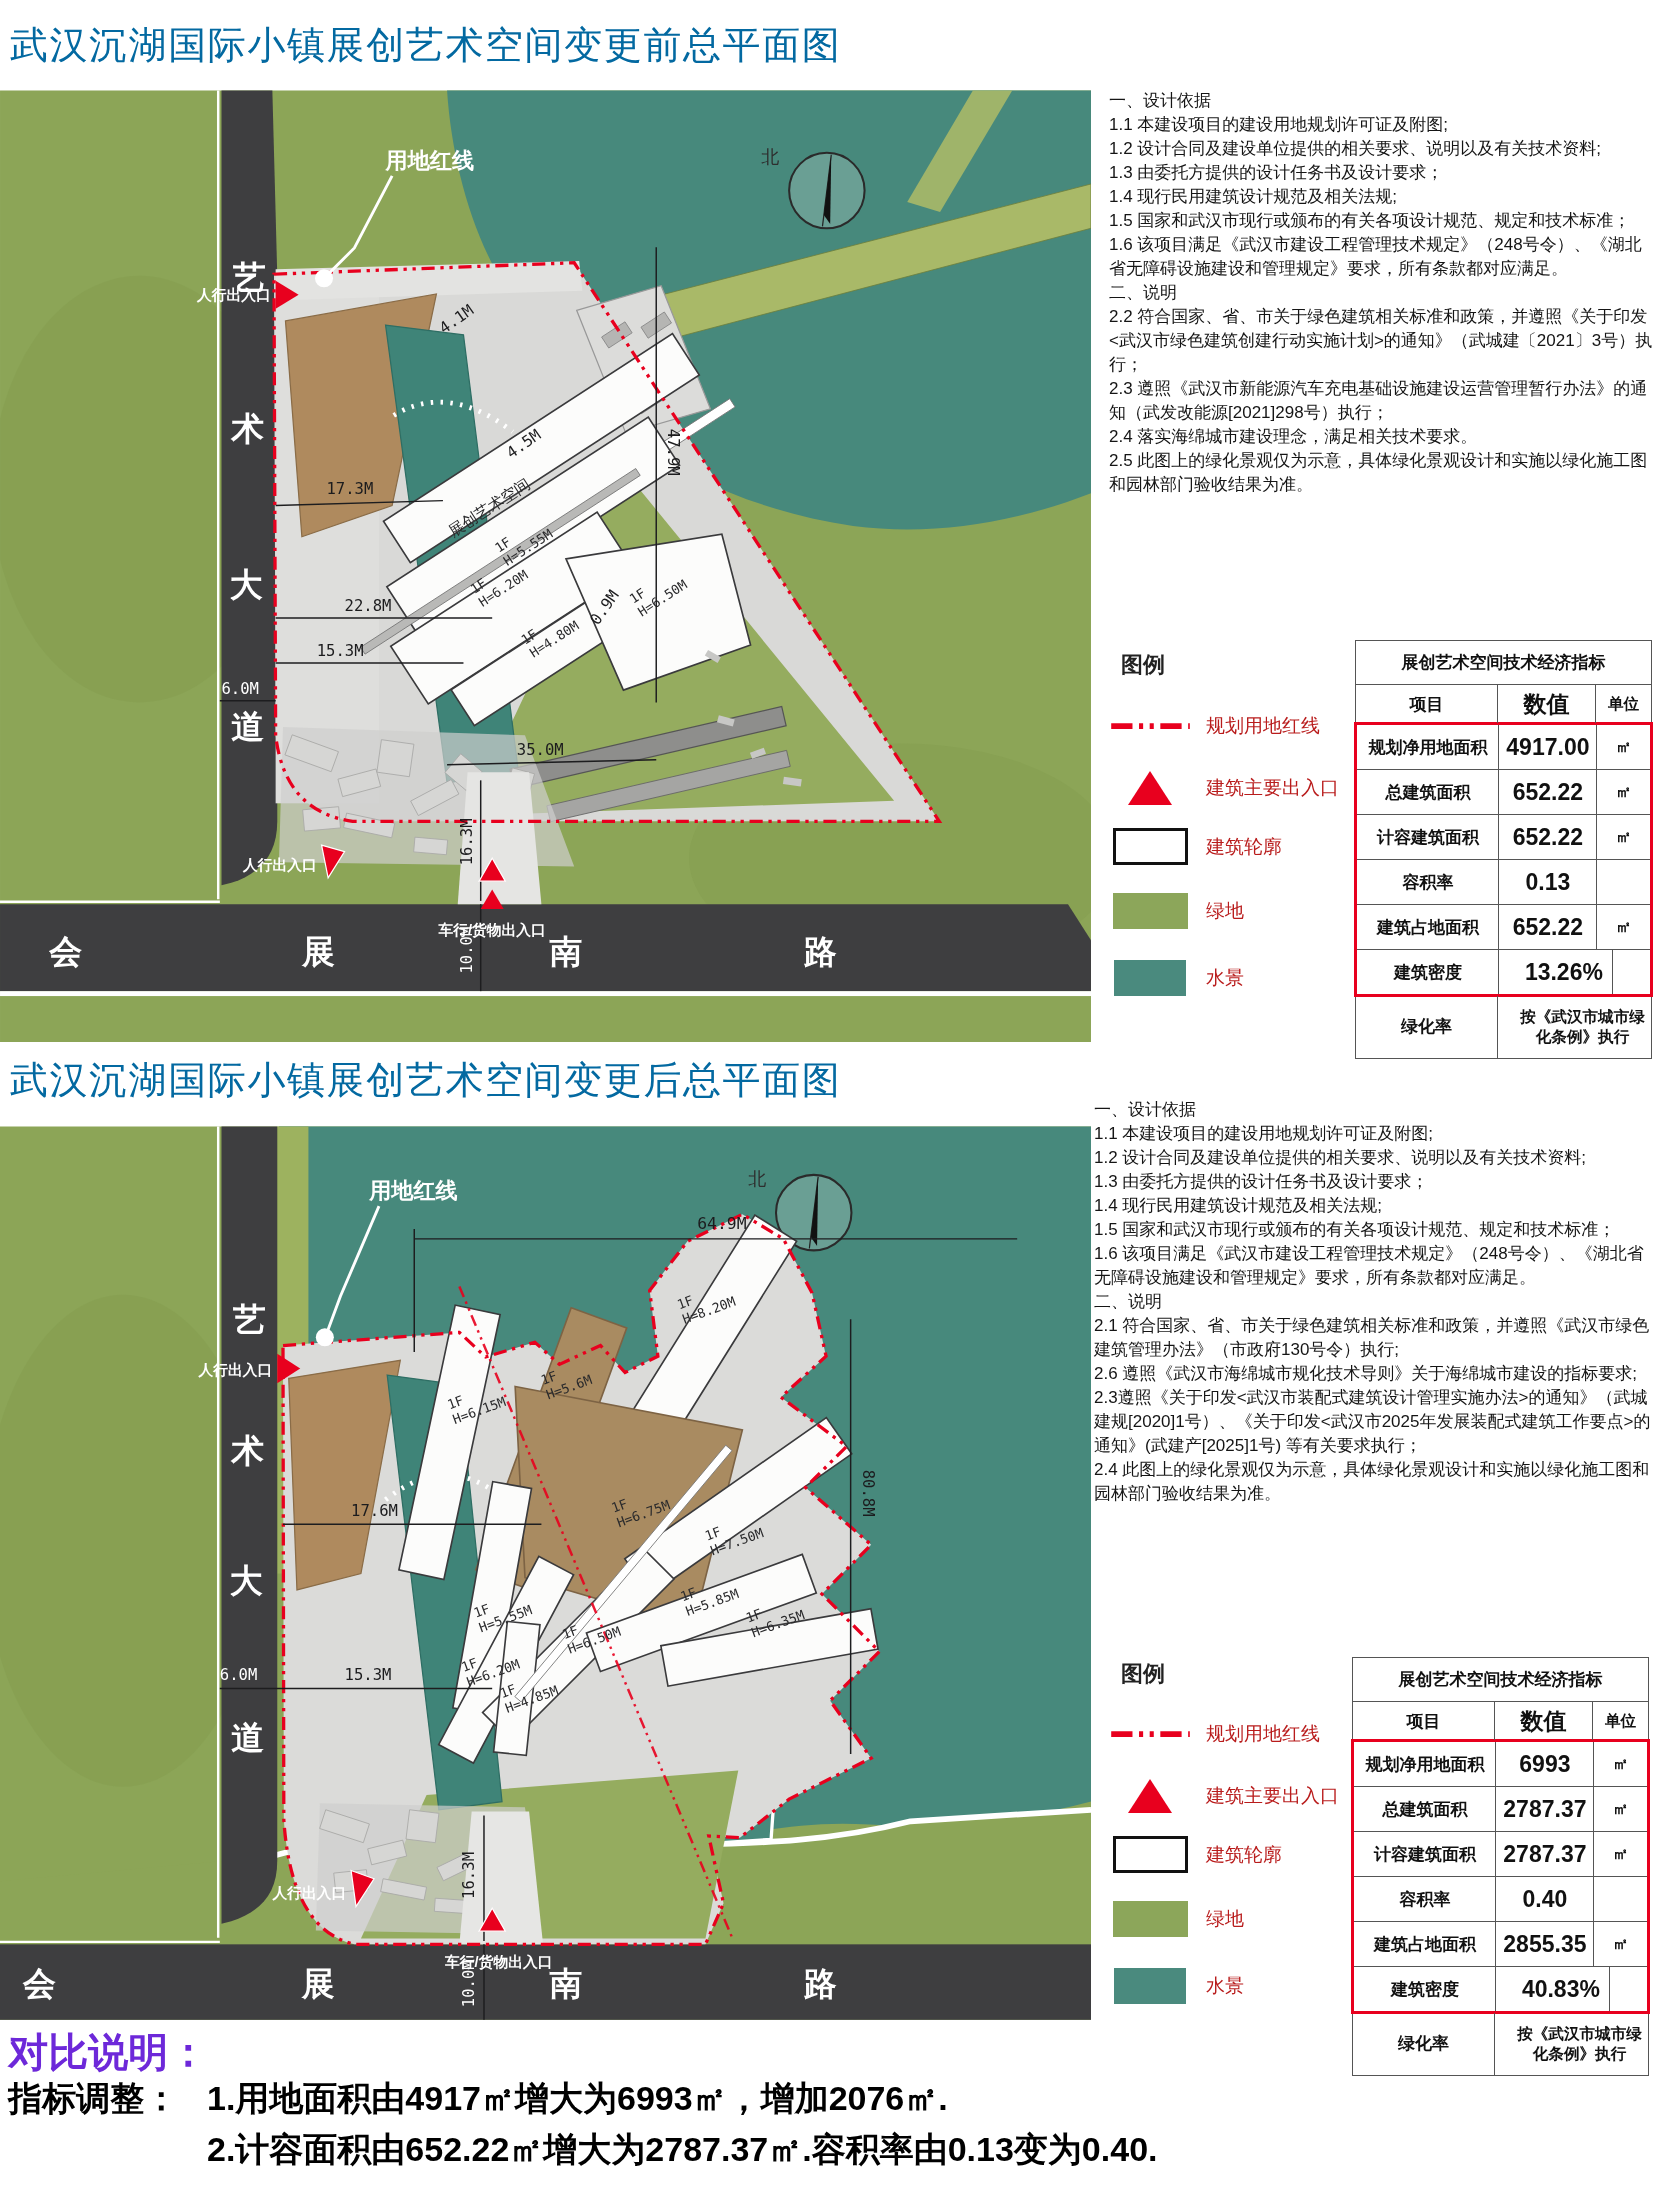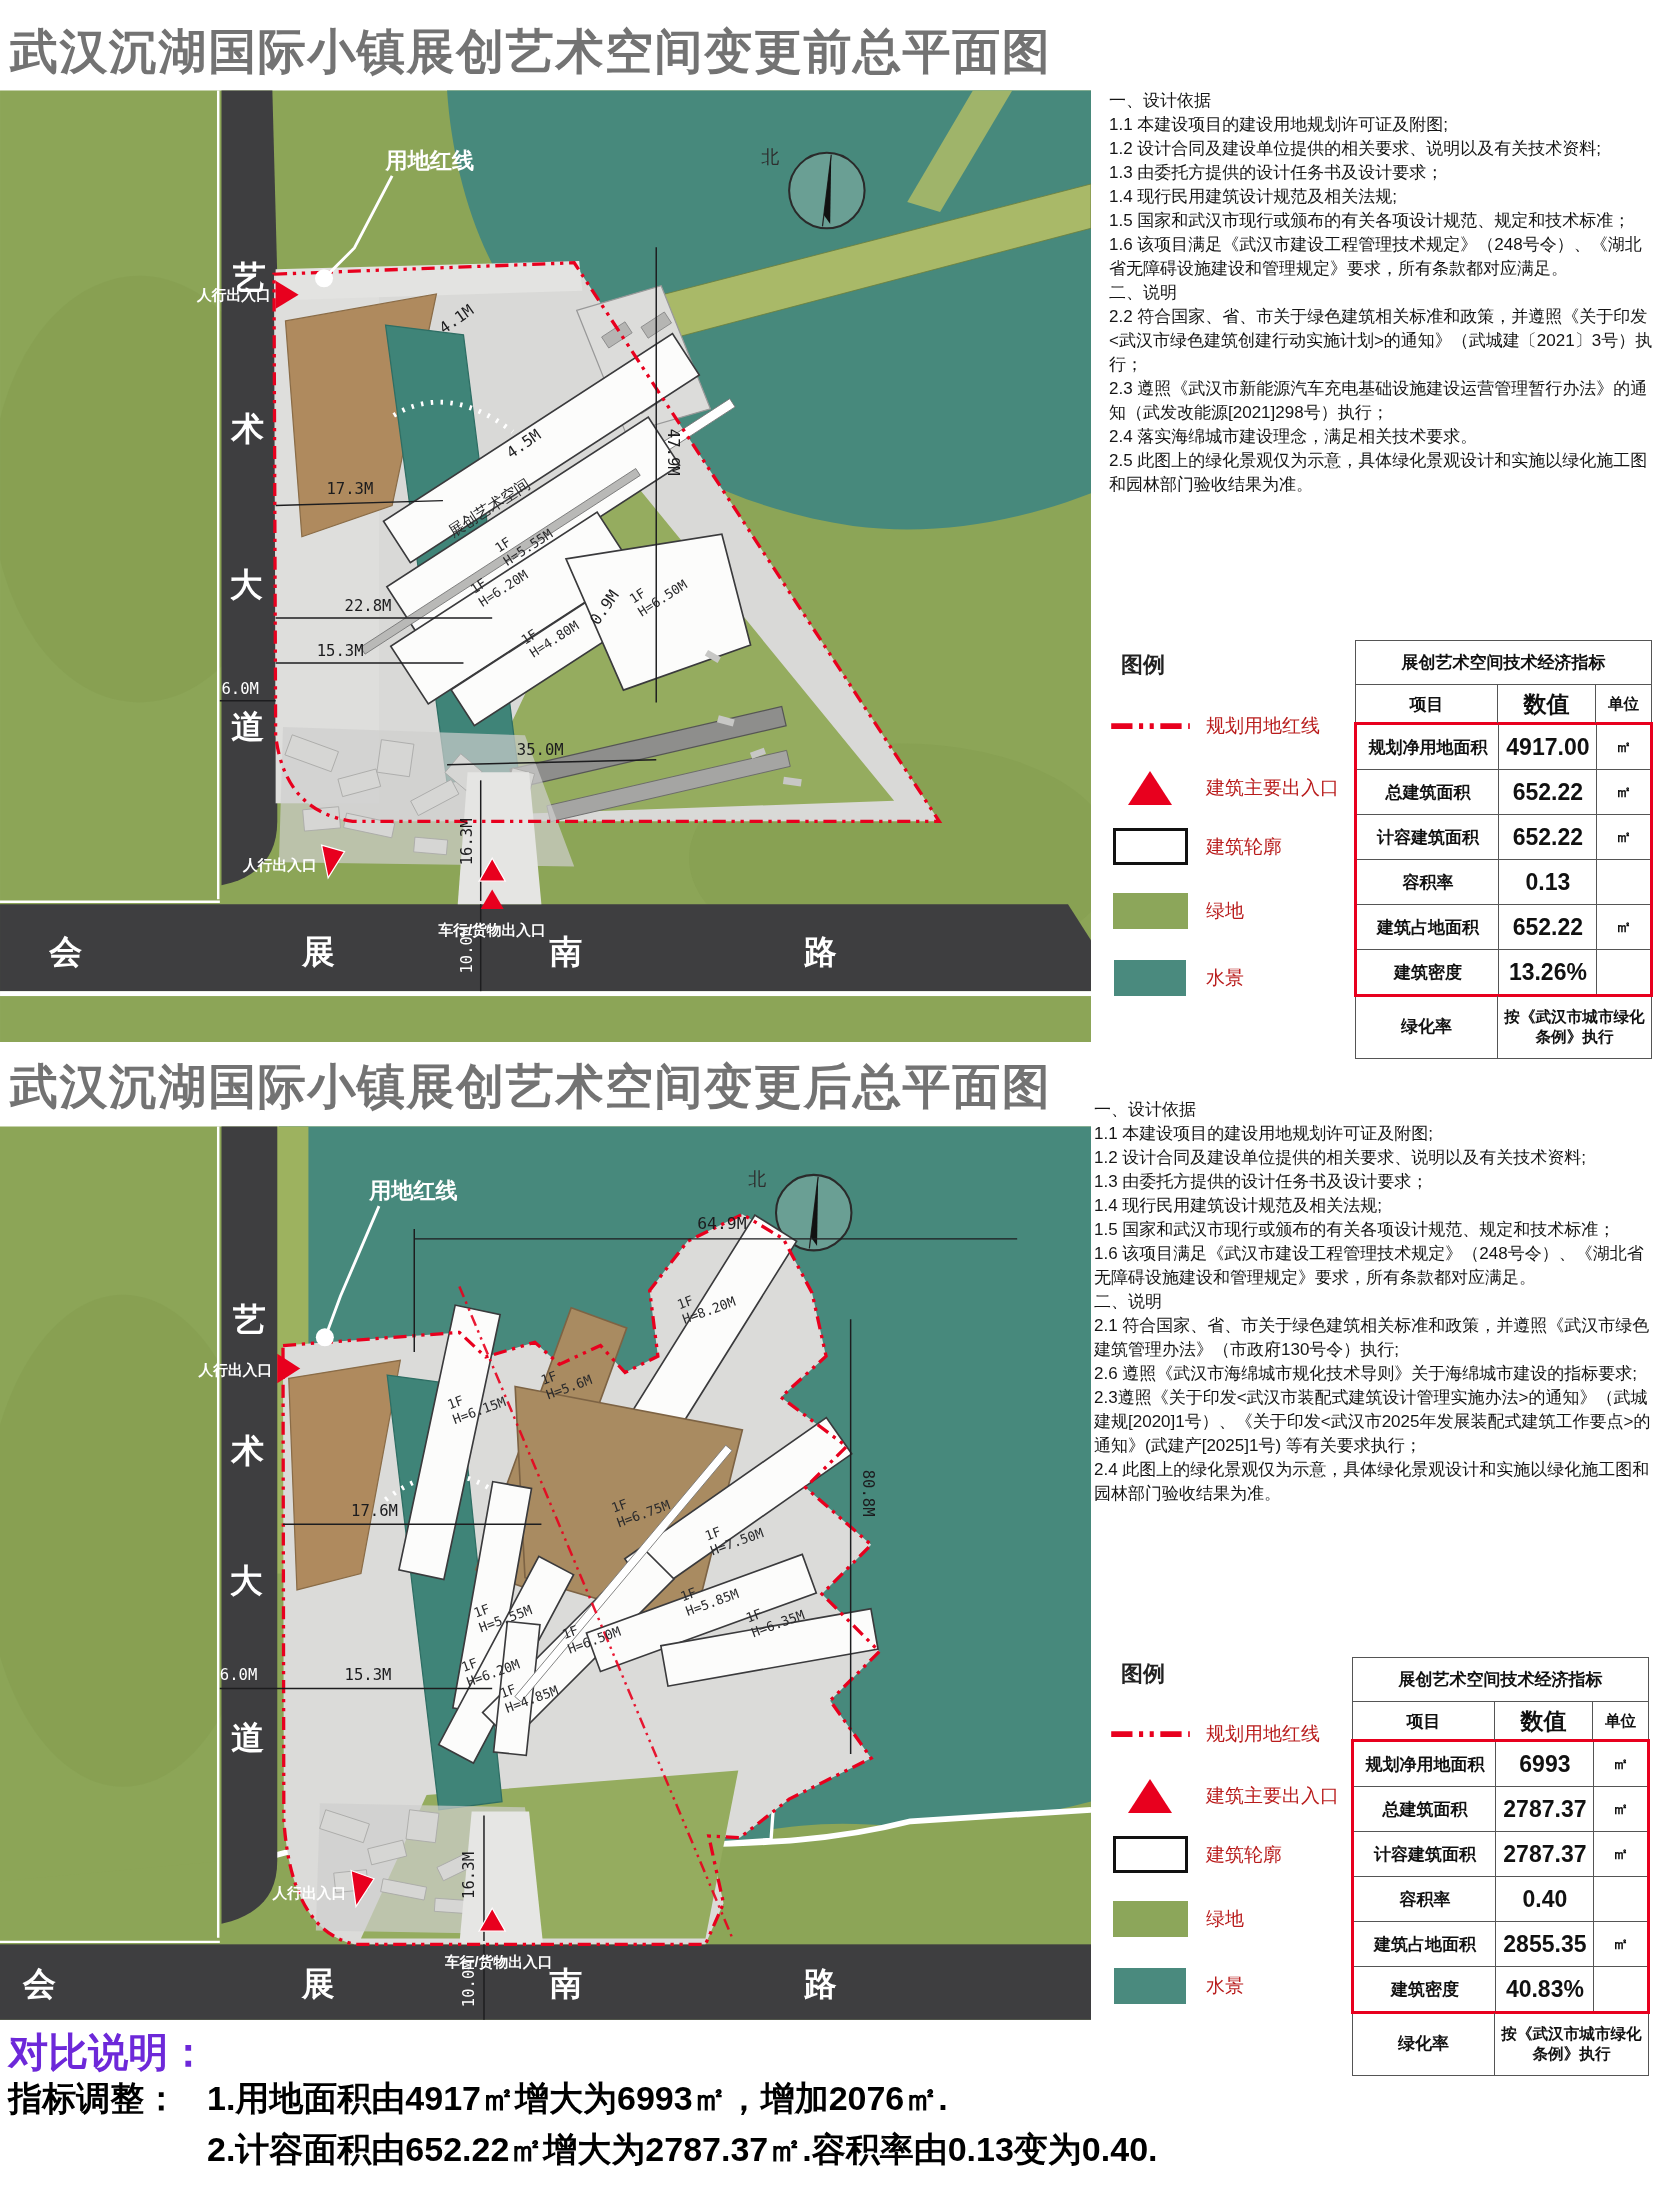--- a/index.html
+++ b/index.html
@@ -1,33 +1,33 @@
 <!DOCTYPE html>
 <html style="font-size:13px"><head>
 <meta charset="utf-8">
 <style>
   html,body{margin:0;padding:0;background:#fff;}
   #page{position:relative;width:1654px;height:2205px;background:#ffffff;overflow:hidden;
         font-family:"Liberation Sans",sans-serif;color:#111;}
-  .sheet-title{position:absolute;left:9.8px;font-size:48px;font-weight:bold;letter-spacing:1.6px;color:#737373;white-space:nowrap;}
+  .sheet-title{position:absolute;left:9.8px;font-size:38px;font-weight:normal;letter-spacing:1.6px;color:#0369a1;white-space:nowrap;}
   .notes{position:absolute;width:545px;font-size:17px;line-height:24px;color:#151515;}
   .notes div{margin:0;}
   .legend-title{position:absolute;font-size:22px;font-weight:bold;color:#222;}
   .legend{position:absolute;width:246px;height:328px;}
   .lg-item{position:absolute;left:0;height:49px;width:246px;}
   .lg-swatch{position:absolute;left:0;top:0;width:82px;height:49px;display:flex;align-items:center;justify-content:center;}
   .lg-label{position:absolute;left:97px;top:50%;transform:translateY(-50%);font-size:19px;color:#b91c1c;white-space:nowrap;}
   .sw-green{width:75px;height:36px;background:#8CA65A;}
   .sw-water{width:72px;height:36px;background:#4A8A7E;}
   .sw-outline{width:69px;height:31px;background:#fff;border:3.3px solid #111;}
   .sw-tri{width:0;height:0;border-left:22px solid transparent;border-right:22px solid transparent;border-bottom:34px solid #E8001E;}
   .tbl{position:absolute;width:295px;border:1.6px solid #555;background:#fff;}
   .tbl-title{height:43px;display:flex;align-items:center;justify-content:center;font-size:17px;font-weight:bold;border-bottom:1.6px solid #555;}
   .trow{display:flex;height:44px;border-bottom:1.2px solid #555;}
-  .trow:last-child{border-bottom:none;}
+  .trow:last-child{border-bottom:none;gap:16px;}
   .trow .c1{width:141px;display:flex;align-items:center;justify-content:center;font-size:17px;font-weight:bold;border-right:1.2px solid #555;}
   .trow .c2{width:97px;display:flex;align-items:center;justify-content:center;font-size:23px;font-weight:bold;border-right:1.2px solid #555;}
   .trow .c3{flex:1;display:flex;align-items:center;justify-content:center;font-size:15.6px;font-weight:bold;}
   .trow.thead{height:38px;}
   .tgroup{border:3.3px solid #E8001E;margin:-1.6px;}
   .trow.last{height:62px;border-bottom:none;}
   .trow.last .c23{flex:1;display:flex;align-items:center;justify-content:center;text-align:center;font-size:15.6px;font-weight:bold;padding:0 1.6px;line-height:19.7px;}
   .cmp-red{position:absolute;font-size:40px;font-weight:bold;color:#6d28d9;}
   .cmp-blk{position:absolute;font-size:34px;font-weight:bold;color:#000;white-space:nowrap;}
   

